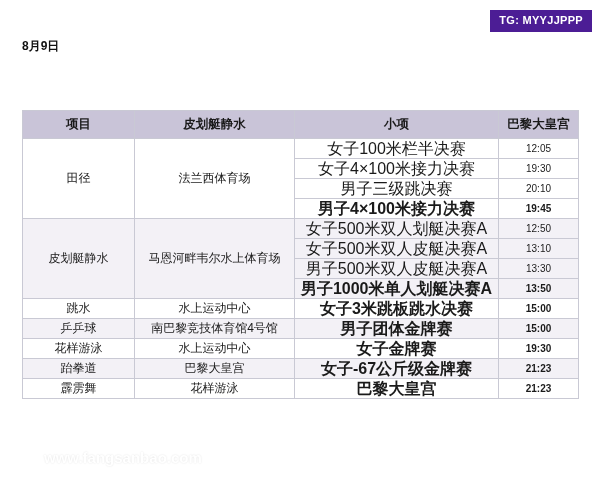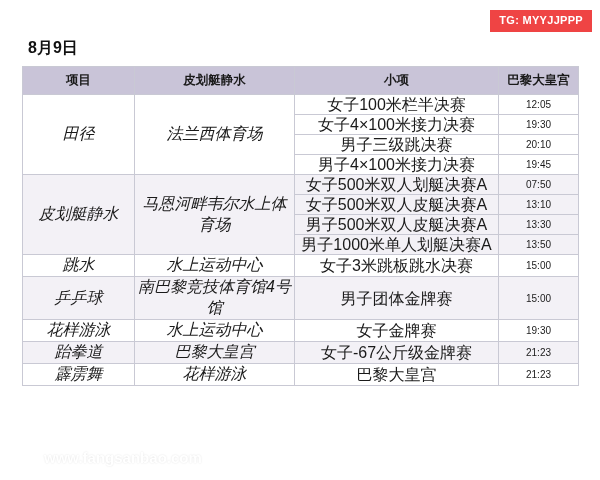--- a/index.html
+++ b/index.html
@@ -17,51 +17,52 @@
     height: 480px;
     background: #ffffff;
     overflow: hidden;
   }
 
   
   #tg-badge {
     position: absolute;
     top: 10px;
     right: 8px;
-    background: #ef4444;
+    background: #4c1d95;
     color: #ffffff;
     font-size: 11px;
     font-weight: bold;
     letter-spacing: 0.3px;
     padding: 5px 9px 6px 9px;
     line-height: 1;
   }
 
   
   #date-heading {
     position: absolute;
     top: 38px;
-    left: 28px;
-    font-size: 16px;
+    left: 22px;
+    font-size: 12px;
     font-weight: bold;
     color: #111111;
   }
 
   
   #schedule-wrap {
     position: absolute;
     top: 66px;
     left: 22px;
     width: 556px;
   }
   table#schedule {
     border-collapse: collapse;
     width: 556px;
     table-layout: fixed;
     background: #8b5cf6;
+    margin-top: 44px;
   }
   table#schedule td, table#schedule th {
     border: 1px solid #c9c9d4;
     padding: 0;
     text-align: center;
     vertical-align: middle;
     color: #1a1a1a;
   }
   thead th {
     background: #c9c4d8;
@@ -70,22 +71,21 @@
     font-weight: bold;
     color: #15151a;
   }
   
   col.c-sport { width: 112px; }
   col.c-venue { width: 160px; }
   col.c-event { width: 204px; }
   col.c-time  { width: 80px; }
 
   td.sport, td.venue {
-    font-size: 16px;
-    font-style: italic;
+    font-size: 12px;
   }
   td.sport { }
   td.event {
     font-size: 16px;
     height: 19px;
     line-height: 19px;
     border-left: 1px solid #c9c9d4;
     border-right: 1px solid #c9c9d4;
     border-top: none;
     border-bottom: none;
@@ -94,21 +94,21 @@
     font-size: 10px;
     height: 19px;
     line-height: 19px;
     border-left: 1px solid #c9c9d4;
     border-right: 1px solid #c9c9d4;
     border-top: none;
     border-bottom: none;
   }
   
   tr.grp-first td.event, tr.grp-first td.time { border-top: 1px solid #c9c9d4; }
-  tr.grp-last  td.event, tr.grp-last  td.time { border-bottom: 1px solid #c9c9d4; }
+  tr.grp-last  td.event, tr.grp-last  td.time { border-bottom: 1px solid #c9c9d4; font-weight: bold; }
 
   tr.shaded td { background: #f3f1f6; }
   tr.plain td { background: #ffffff; }
 
   
   #site-watermark {
     position: absolute;
     left: 22px;
     bottom: 14px;
     display: flex;
@@ -182,21 +182,21 @@
             <td class="time">20:10</td>
           </tr>
           <tr class="plain grp-last">
             <td class="event">男子4×100米接力决赛</td>
             <td class="time">19:45</td>
           </tr>
           <tr class="shaded grp-first">
             <td class="sport" rowspan="4">皮划艇静水</td>
             <td class="venue" rowspan="4">马恩河畔韦尔水上体育场</td>
             <td class="event">女子500米双人划艇决赛A</td>
-            <td class="time">07:50</td>
+            <td class="time">12:50</td>
           </tr>
           <tr class="shaded">
             <td class="event">女子500米双人皮艇决赛A</td>
             <td class="time">13:10</td>
           </tr>
           <tr class="shaded">
             <td class="event">男子500米双人皮艇决赛A</td>
             <td class="time">13:30</td>
           </tr>
           <tr class="shaded grp-last">

